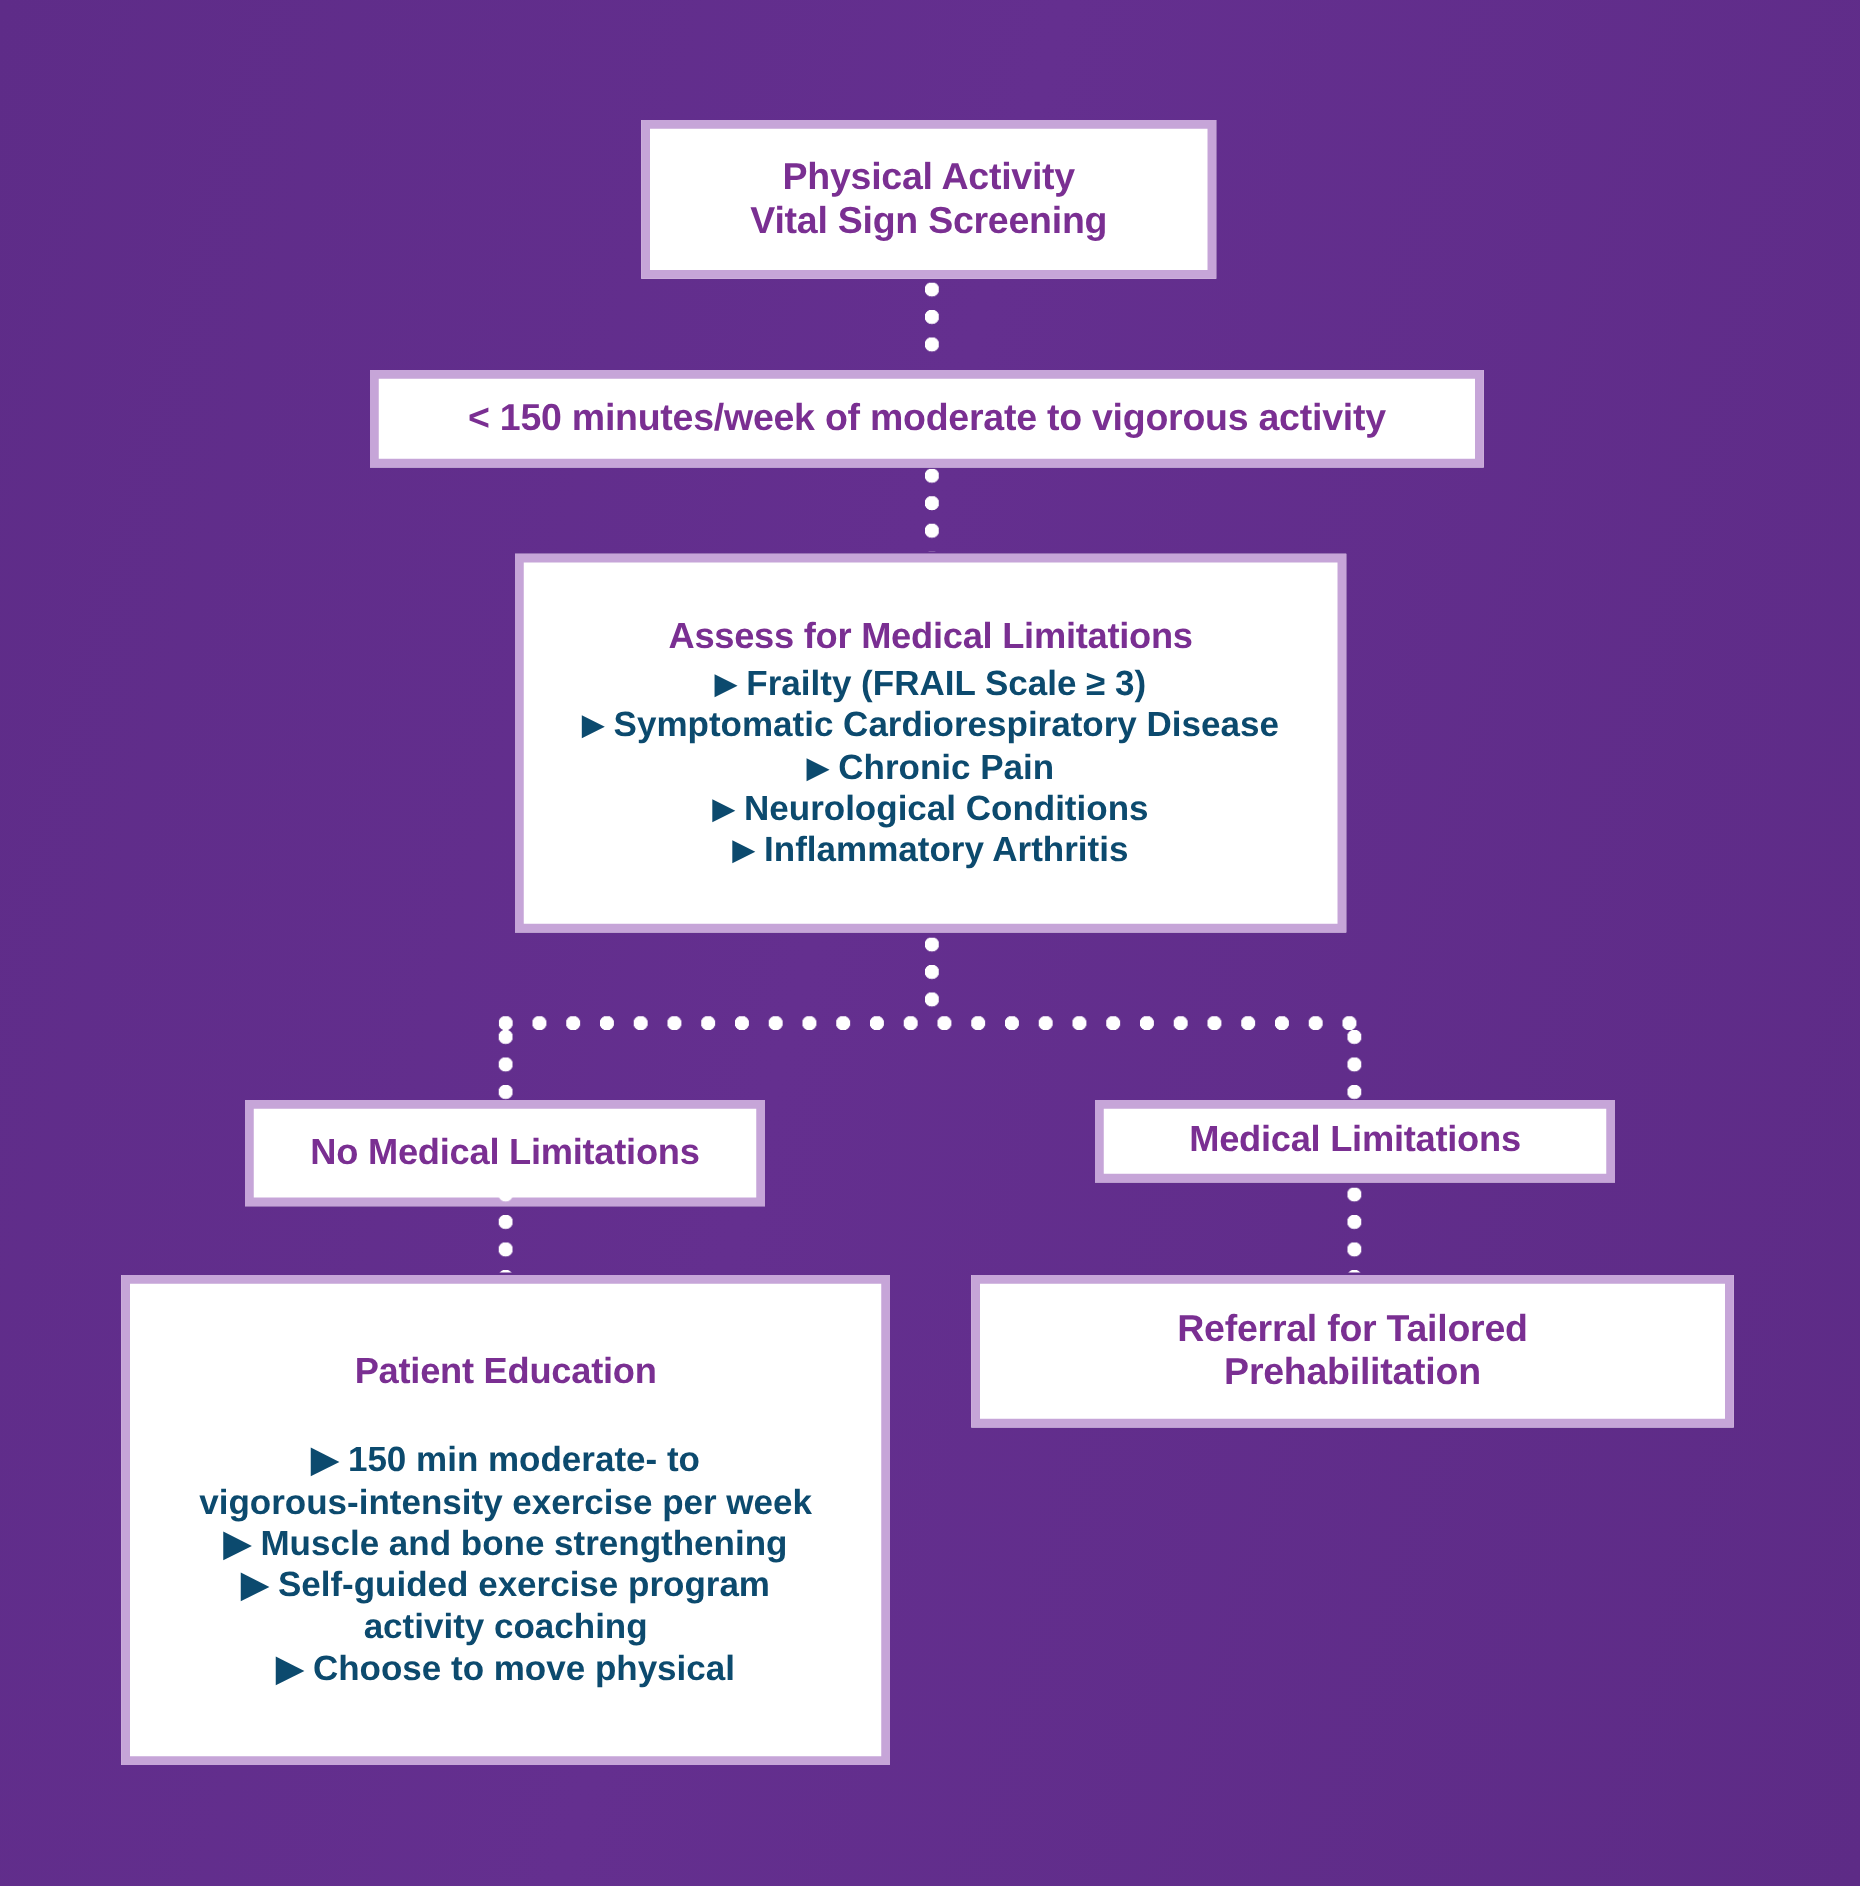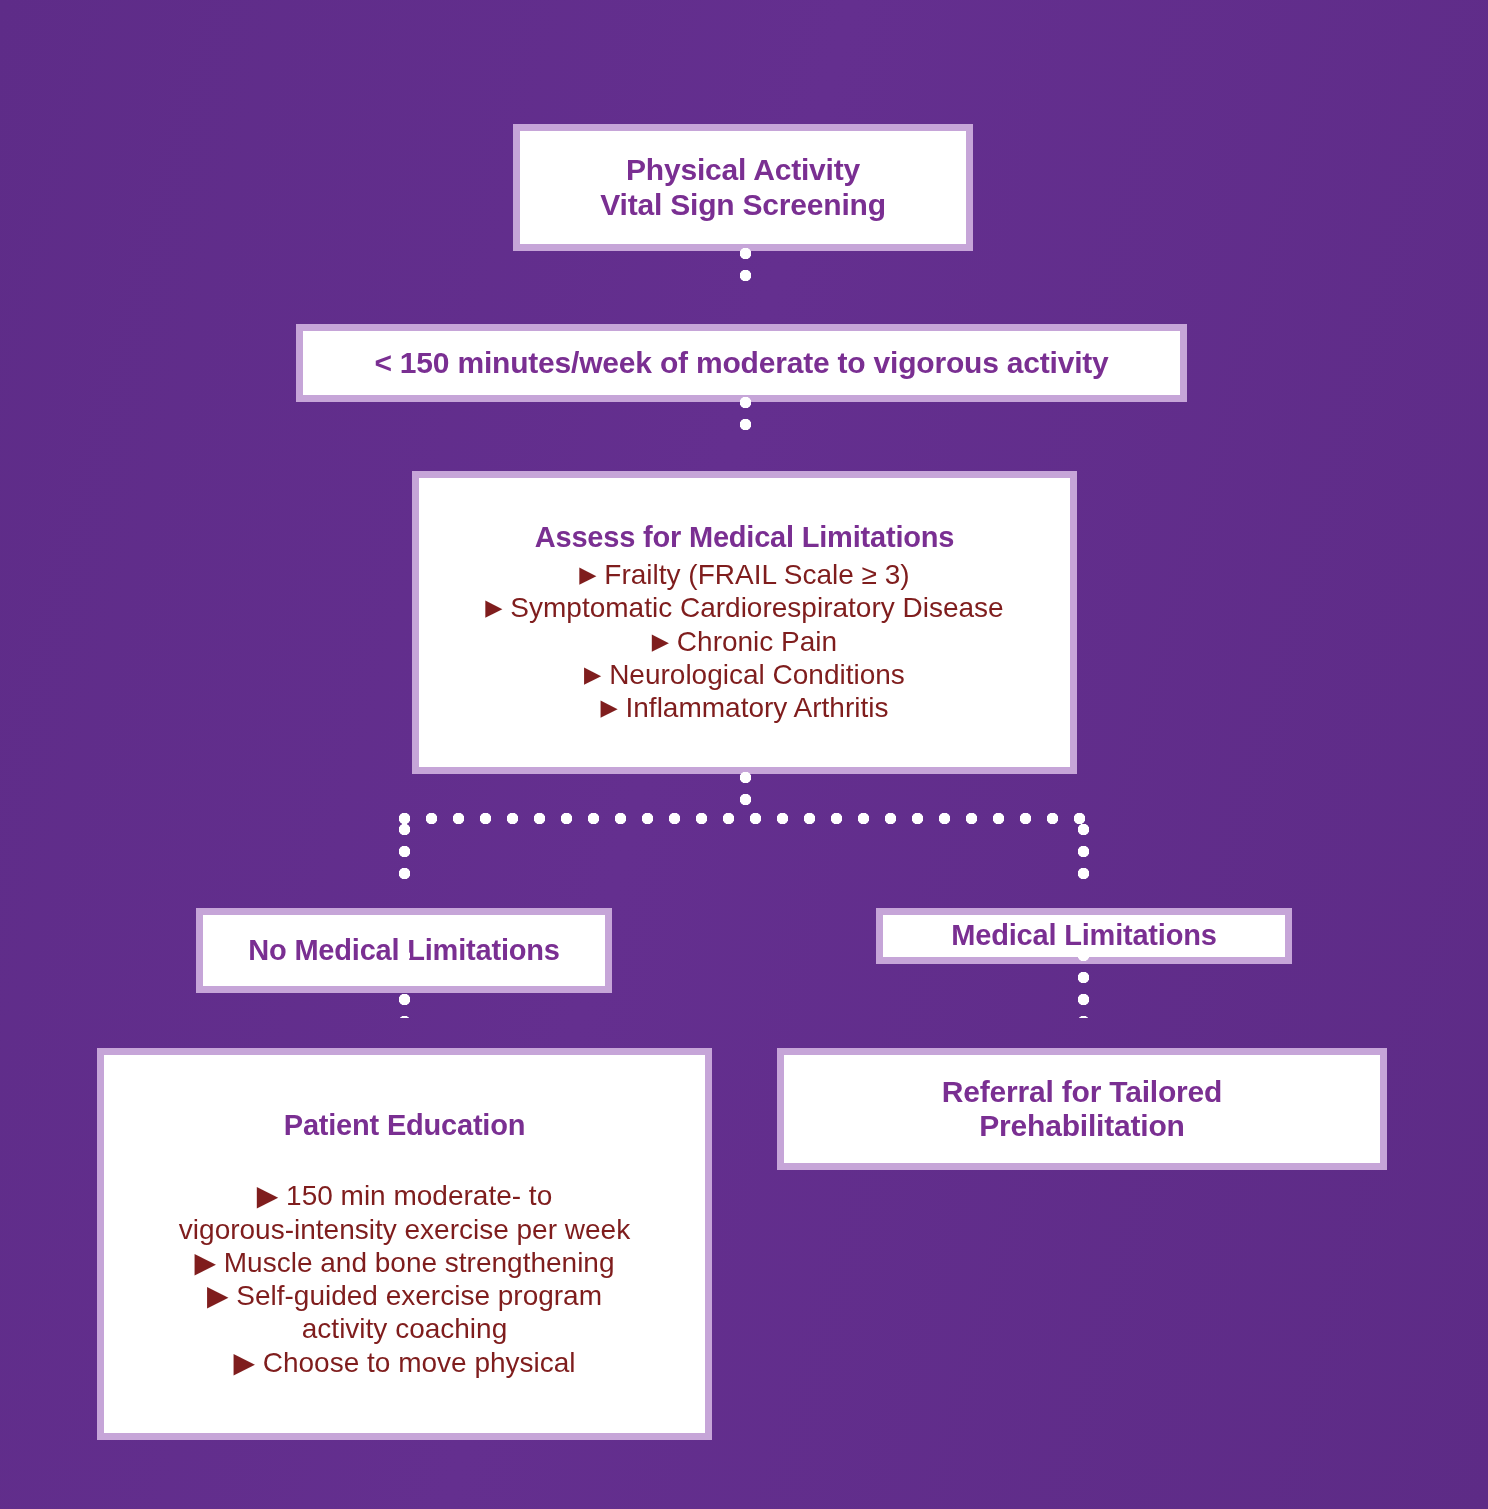--- a/index.html
+++ b/index.html
@@ -29,34 +29,34 @@
     background: #ffffff;
     border: 7px solid #c6a5d8;
     box-sizing: border-box;
     display: flex;
     flex-direction: column;
     align-items: center;
     justify-content: center;
     text-align: center;
     color: #7a3ba0;
     padding: 18px 10px;
-    margin-top: 28px;
   }
 
   .node .title {
     font-weight: bold;
     color: #7a2f92;
     letter-spacing: -0.2px;
     line-height: 1.15;
   }
 
   .node .bullets {
     display: block;
     line-height: 1.19;
-    color: #7f1d1d;
+    color: #0c4a6e;
+    font-weight: bold;
   }
 
   .node .bullets .bline {
     display: block;
     white-space: nowrap;
   }
 
   .tri {
     font-size: 0.80em;
     vertical-align: 0.07em;
@@ -79,21 +79,21 @@
   }
   #node-assess .title { font-size: 29px; margin-bottom: 4px; }
   #node-assess .bullets { font-size: 28px; }
 
   #node-nolimits {
     left: 196px; top: 880px; width: 416px; height: 85px;
   }
   #node-nolimits .title { font-size: 29px; }
 
   #node-limits {
-    left: 876px; top: 880px; width: 416px; height: 56px;
+    left: 876px; top: 880px; width: 416px; height: 66px;
   }
   #node-limits .title { font-size: 29px; }
 
   #node-education {
     left: 97px; top: 1020px; width: 615px; height: 392px; gap: 34px;
   }
   #node-education .title { font-size: 29px; margin-bottom: 3px; }
   #node-education .bullets { font-size: 28px; }
 
   #node-referral {

